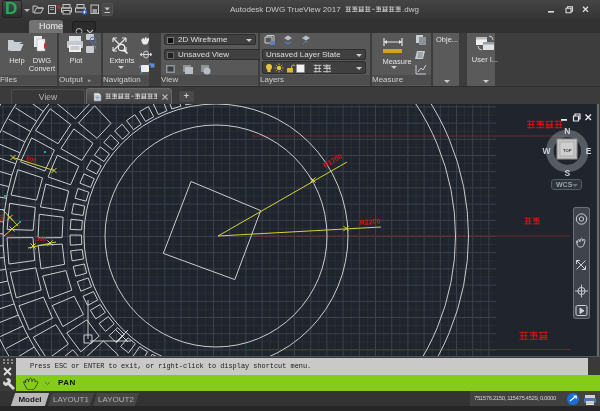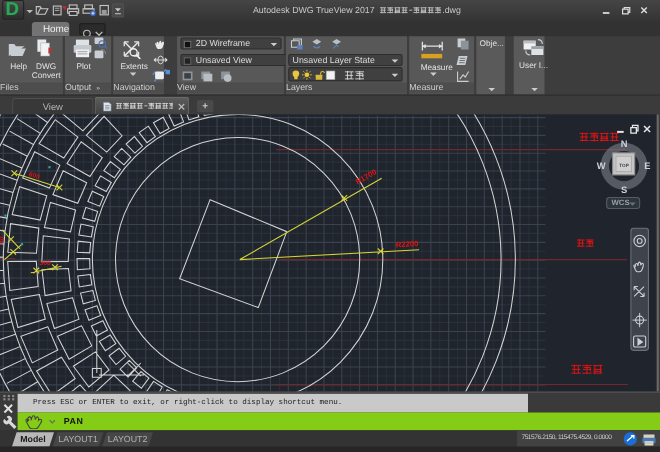--- a/index.html
+++ b/index.html
@@ -23,21 +23,21 @@
 .car2{position:absolute;width:0;height:0;border-left:3px solid transparent;border-right:3px solid transparent;border-top:3px solid #ccc}
 
 #ftabs{left:0;top:86px;width:600px;height:18px;background:#3b3b3b;border-top:1px solid #2e2e2e}
 #starttab{left:11px;top:89px;width:74px;height:15px;background:#383838;border:1px solid #4e4e4e;border-bottom:none;border-radius:3px 3px 0 0;color:#b5b5b5;font-size:8.5px;text-align:center;line-height:15px}
 #activetab{left:86px;top:88px;width:86px;height:16px;background:linear-gradient(#5c5c5c,#414141);border:1px solid #686868;border-bottom:none;border-radius:3px 3px 0 0}
 #plustab{left:179px;top:91px;width:15px;height:11px;background:#4a4a4a;border-radius:2px;color:#ccc;font-size:9px;text-align:center;line-height:11px;font-weight:bold}
 
 #canvas{left:0;top:104px;width:600px;height:252px;background:#1f242d;overflow:hidden}
 
 #cmd{left:0;top:356px;width:600px;height:35px;background:#3a3a3a;border-top:1px solid #555}
-#cmd1{position:absolute;left:16px;top:1px;width:464px;height:17px;background:#c9c9c9;color:#1a1a1a;font-family:"Liberation Mono",monospace;font-size:6.9px;line-height:17px}
+#cmd1{position:absolute;left:16px;top:1px;width:572px;height:17px;background:#c9c9c9;color:#1a1a1a;font-family:"Liberation Mono",monospace;font-size:6.9px;line-height:17px}
 #cmd2{position:absolute;left:16px;top:18px;width:584px;height:17px;background:#84cc16;color:#111}
 
 #status{left:0;top:391px;width:600px;height:20px;background:#333}
 .stab{position:absolute;top:2px;height:13px;font-size:8px;line-height:13px;text-align:center;border-radius:0 0 0 0;transform:skewX(-18deg)}
 .stab span{display:block;transform:skewX(18deg)}
 </style></head>
 <body>
 <div id="win">
   <div class="abs" id="title">
     <div class="abs" id="dlogo">

